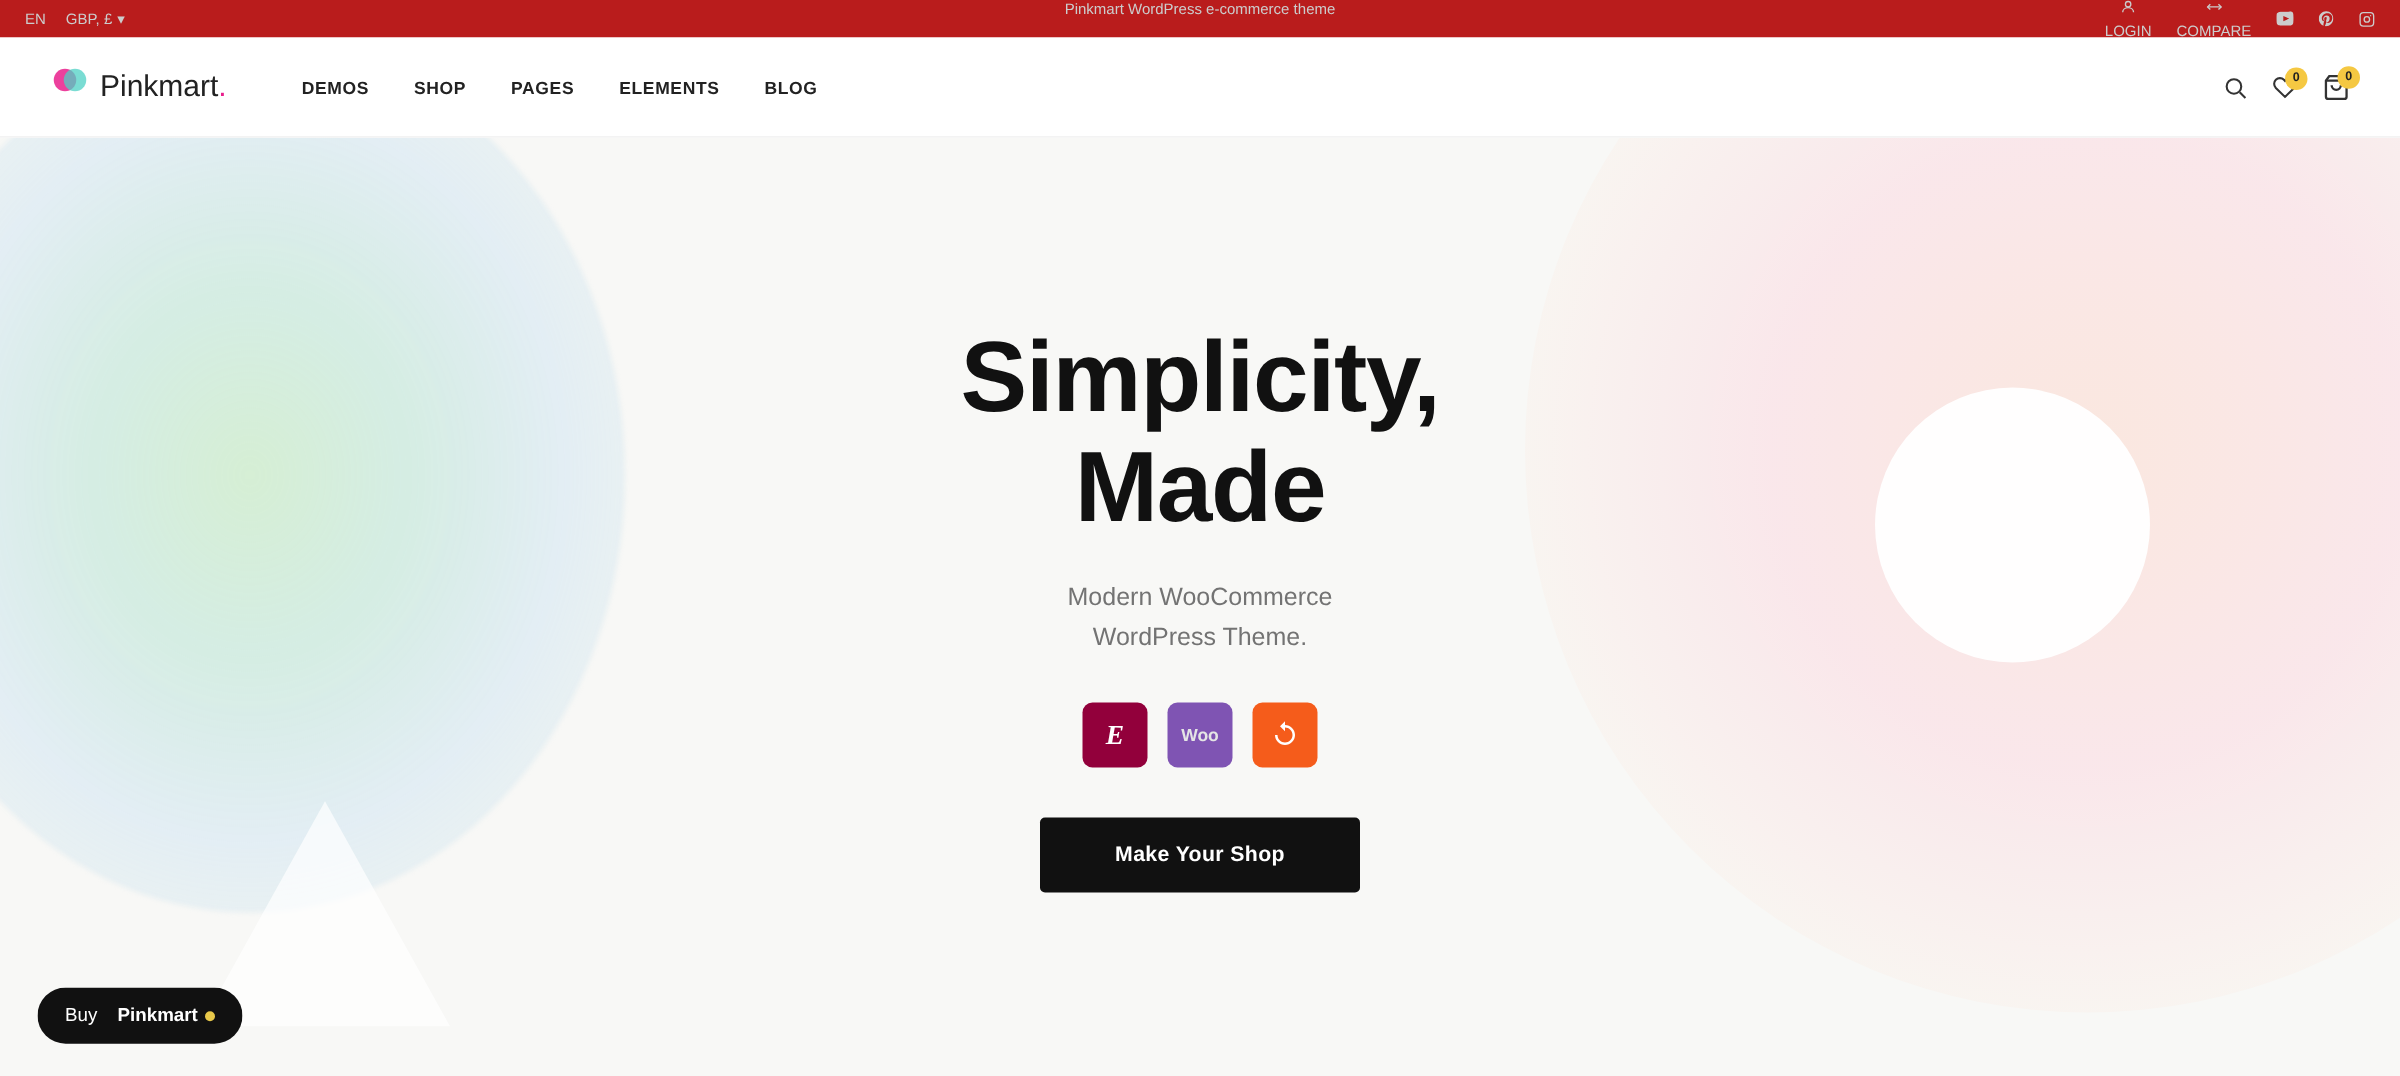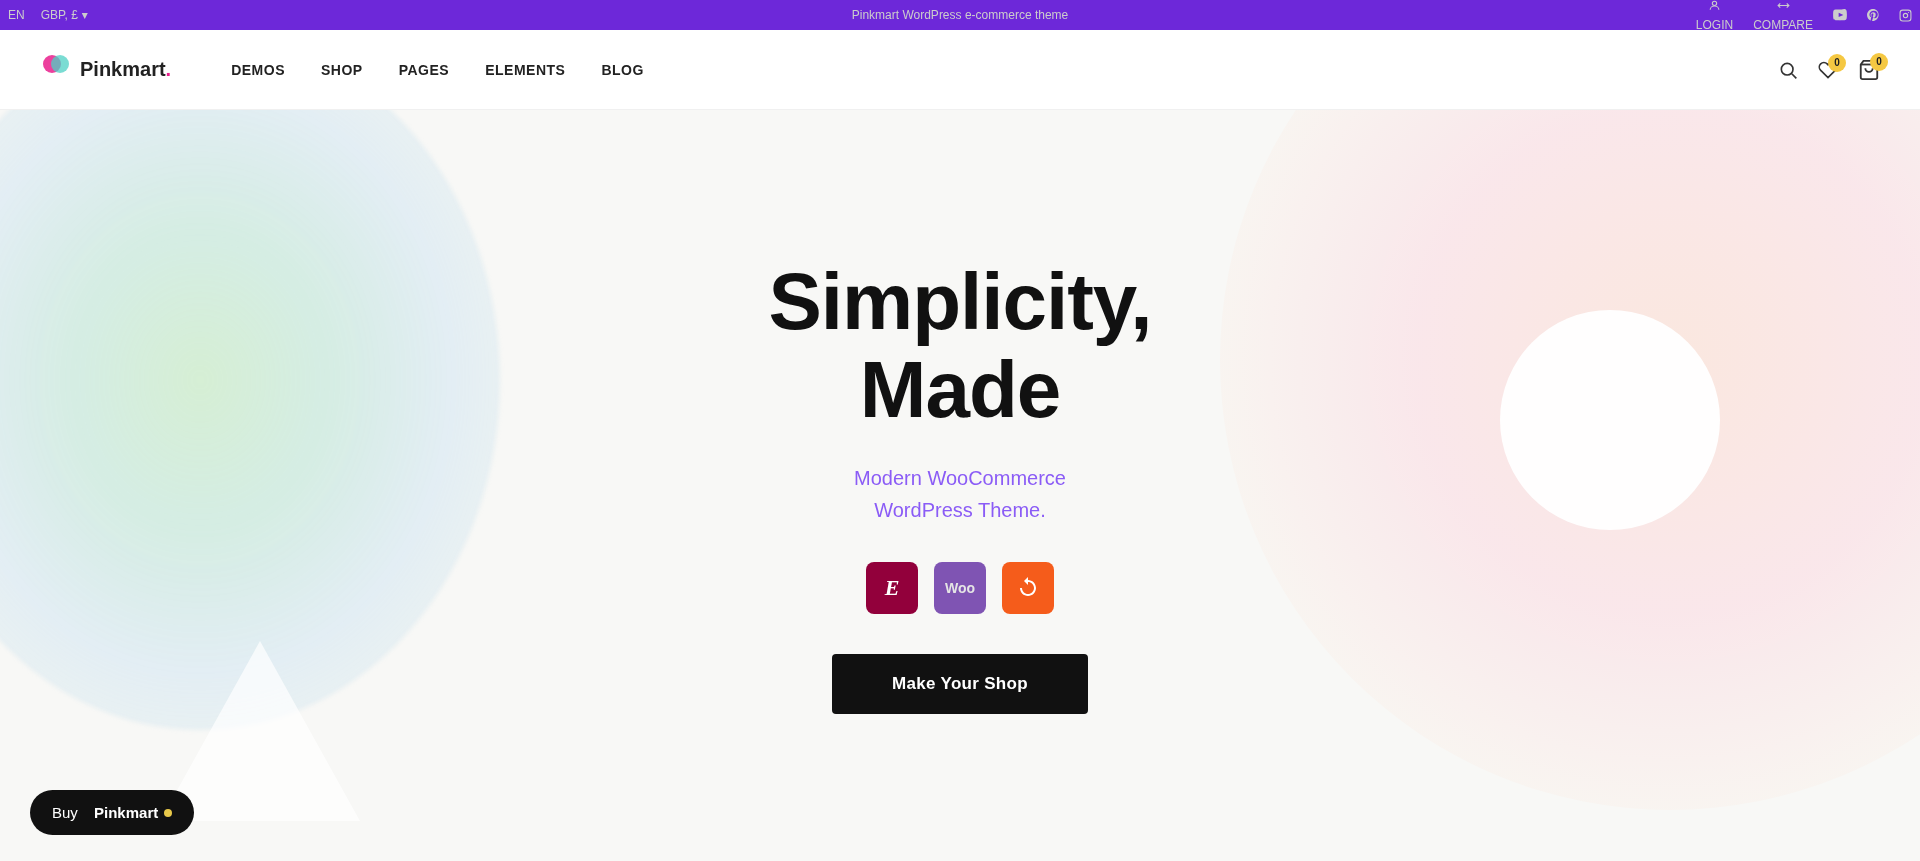--- a/index.html
+++ b/index.html
@@ -1,25 +1,24 @@
 <!DOCTYPE html>
 <html><head>
   <meta charset="utf-8">
   <style>
     * { margin: 0; padding: 0; box-sizing: border-box; }
     body { font-family: -apple-system, BlinkMacSystemFont, 'Segoe UI', sans-serif; width: 1920px; height: 861px; overflow: hidden; background: #fff; }
 
     
     .top-bar {
-      background: #6d28d9;
+      background: #b91c1c;
       color: #ccc;
       height: 30px;
       display: flex;
-      align-items: center;
-      padding: 0 8px;
+      padding: 0 20px;
       font-size: 12px;
       position: relative;
       z-index: 10;
     }
     .top-bar-left { display: flex; align-items: center; gap: 16px; }
     .top-bar-lang { color: #ccc; }
     .top-bar-currency { display: flex; align-items: center; gap: 4px; cursor: pointer; }
     .top-bar-center { position: absolute; left: 50%; transform: translateX(-50%); color: #ccc; }
     .top-bar-right { margin-left: auto; display: flex; align-items: center; gap: 20px; }
     .top-bar-right a { color: #ccc; text-decoration: none; display: flex; align-items: center; gap: 6px; font-size: 12px; flex-direction: column; }
@@ -30,21 +29,21 @@
       height: 80px;
       display: flex;
       align-items: center;
       padding: 0 40px;
       border-bottom: 1px solid #f0f0f0;
       position: relative;
       z-index: 10;
     }
     .logo { display: flex; align-items: center; gap: 8px; text-decoration: none; margin-right: 60px; }
     .logo-icon { width: 32px; height: 32px; position: relative; }
-    .logo-text { font-size: 20px; font-weight: 700; color: #222; }
+    .logo-text { font-size: 24px; font-weight: 400; color: #222; }
     .logo-dot { color: #e91e8c; }
     .nav-links { display: flex; align-items: center; gap: 36px; }
     .nav-link { font-size: 14px; font-weight: 600; color: #222; text-decoration: none; text-transform: uppercase; letter-spacing: 0.5px; }
     .nav-right { margin-left: auto; display: flex; align-items: center; gap: 20px; }
     .nav-icon-btn { background: none; border: none; cursor: pointer; display: flex; align-items: center; justify-content: center; position: relative; }
     .badge {
       position: absolute;
       top: -6px;
       right: -8px;
       background: #f5c842;
@@ -130,21 +129,21 @@
     .hero-title {
       font-size: 80px;
       font-weight: 800;
       color: #111;
       line-height: 1.1;
       margin-bottom: 28px;
       letter-spacing: -1px;
     }
     .hero-subtitle {
       font-size: 20px;
-      color: #8b5cf6;
+      color: #737373;
       line-height: 1.6;
       margin-bottom: 36px;
     }
     .hero-icons {
       display: flex;
       align-items: center;
       justify-content: center;
       gap: 16px;
       margin-bottom: 40px;
     }

